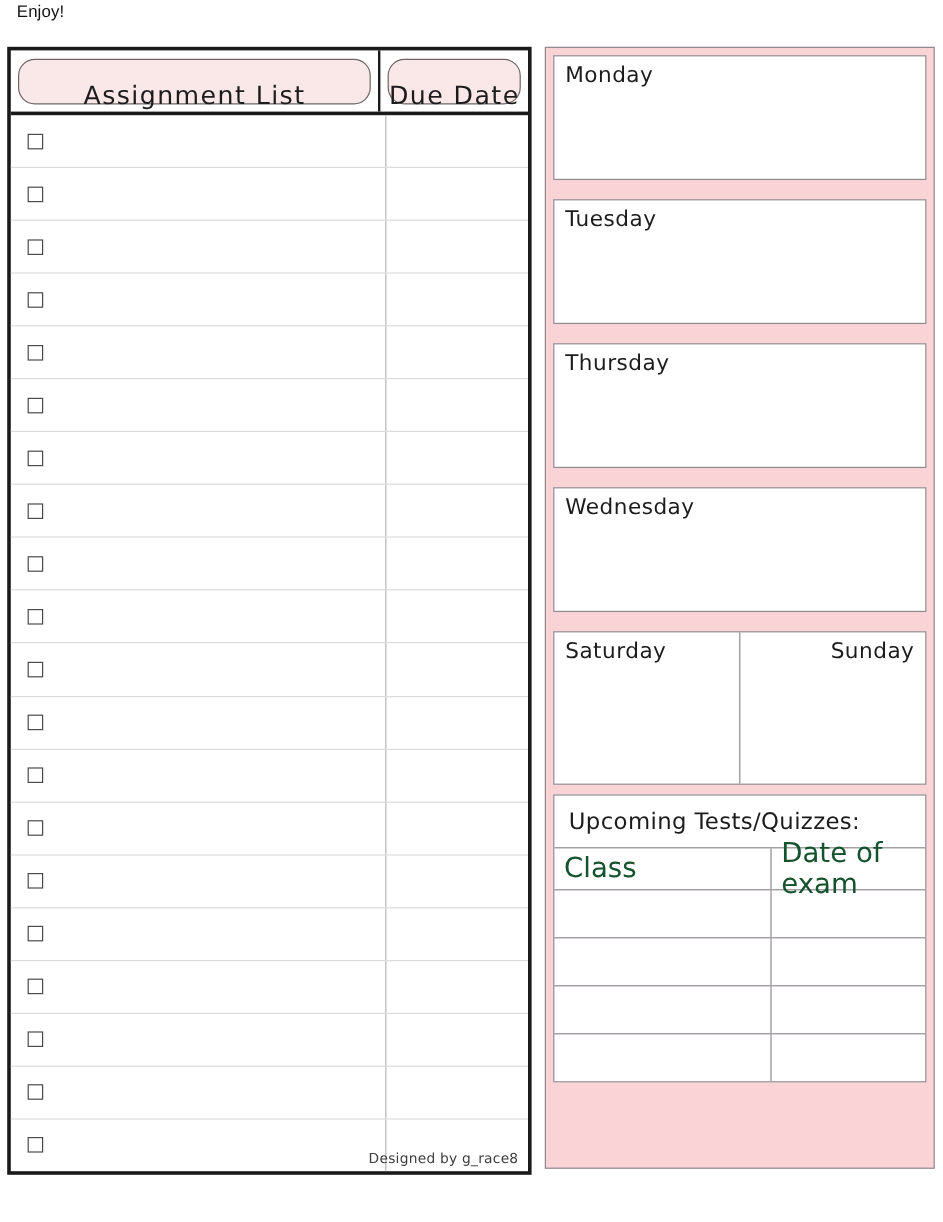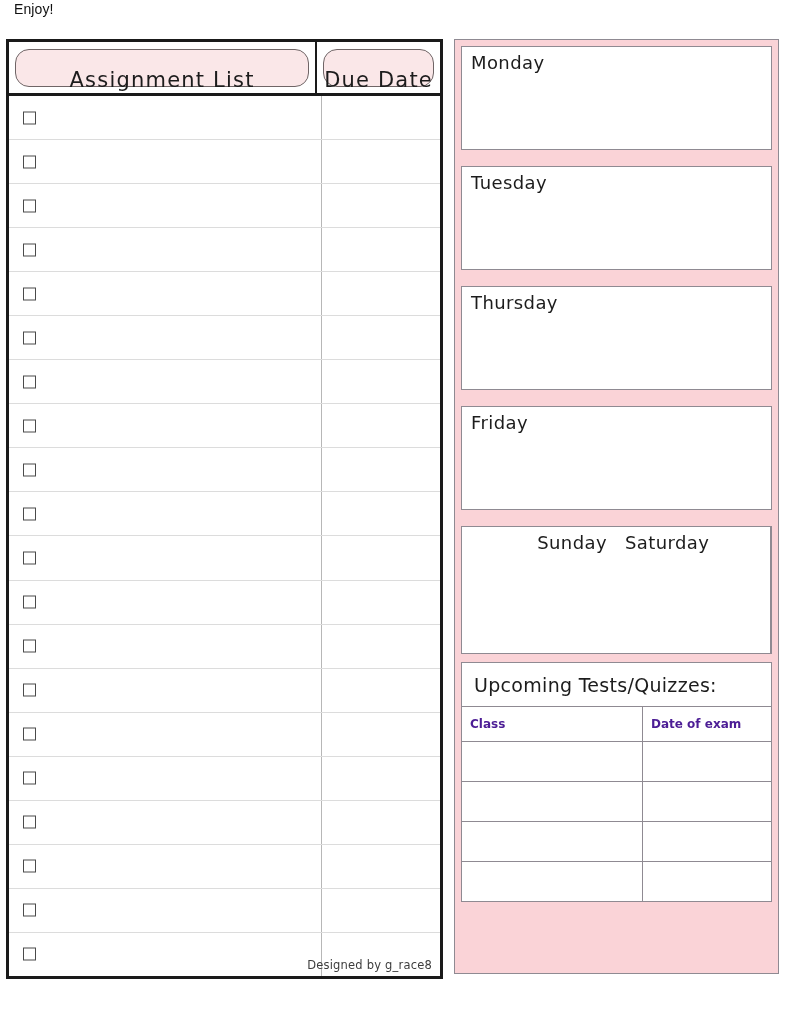--- a/index.html
+++ b/index.html
@@ -211,24 +211,23 @@
     height: 35px;
     box-sizing: border-box;
     border-bottom: 1.5px solid #8f8a92;
     display: flex;
   }
   .tests-head .th {
     flex: 1 1 0;
     display: flex;
     align-items: center;
     padding-left: 8px;
-    font-size: 12px;
-    color: #4c1d95;
-    box-sizing: border-box;
-    font-weight: bold;
+    font-size: 23px;
+    color: #14532d;
+    box-sizing: border-box;
   }
   .tests-head .th.first {
     border-right: 1.5px solid #8f8a92;
     flex: 0 0 181px;
   }
   .tests-rows {
     flex: 1 1 auto;
     display: flex;
     flex-direction: column;
   }
@@ -296,29 +295,29 @@
   </div>
 
 </div>
 
 <div class="week-panel">
 
   <div id="weekday-boxes">
       <div class="daybox"><span class="day-label hand">Monday</span></div>
       <div class="daybox"><span class="day-label hand">Tuesday</span></div>
       <div class="daybox"><span class="day-label hand">Thursday</span></div>
-      <div class="daybox"><span class="day-label hand">Friday</span></div>
+      <div class="daybox"><span class="day-label hand">Wednesday</span></div>
     </div>
 
   <div class="weekend">
+    <div class="half left">
+      <span class="day-label hand">Saturday</span>
+    </div>
     <div class="half right">
       <span class="day-label hand">Sunday</span>
-    </div>
-    <div class="half left">
-      <span class="day-label hand">Saturday</span>
     </div>
   </div>
 
   <div class="tests">
     <div class="tests-title hand">Upcoming Tests/Quizzes:</div>
     <div class="tests-head">
       <div class="th first hand">Class</div>
       <div class="th hand">Date of exam</div>
     </div>
     <div class="tests-rows" id="tests-rows">

